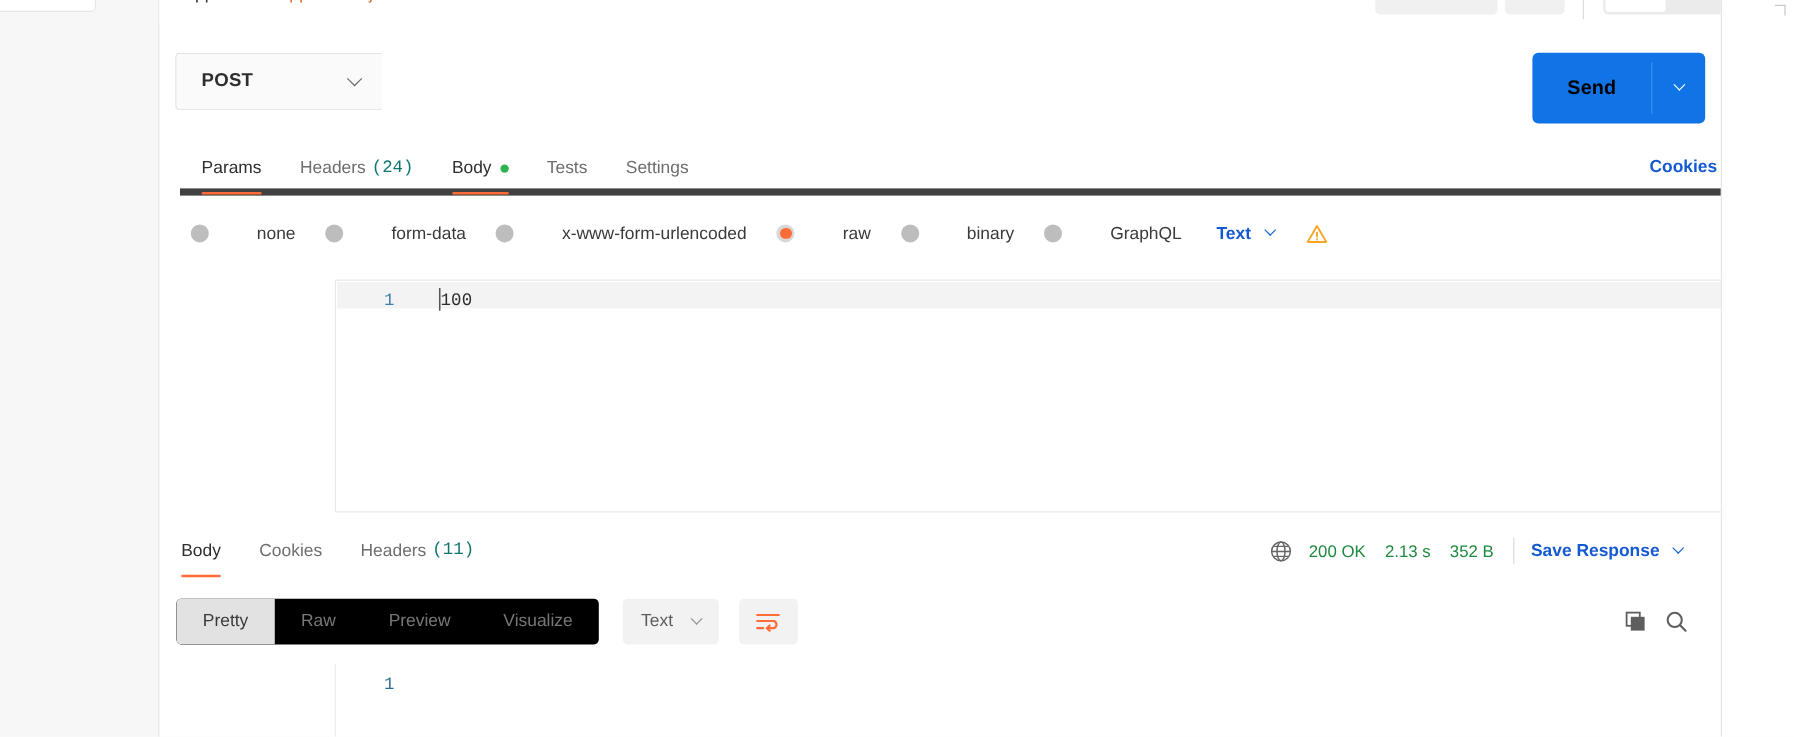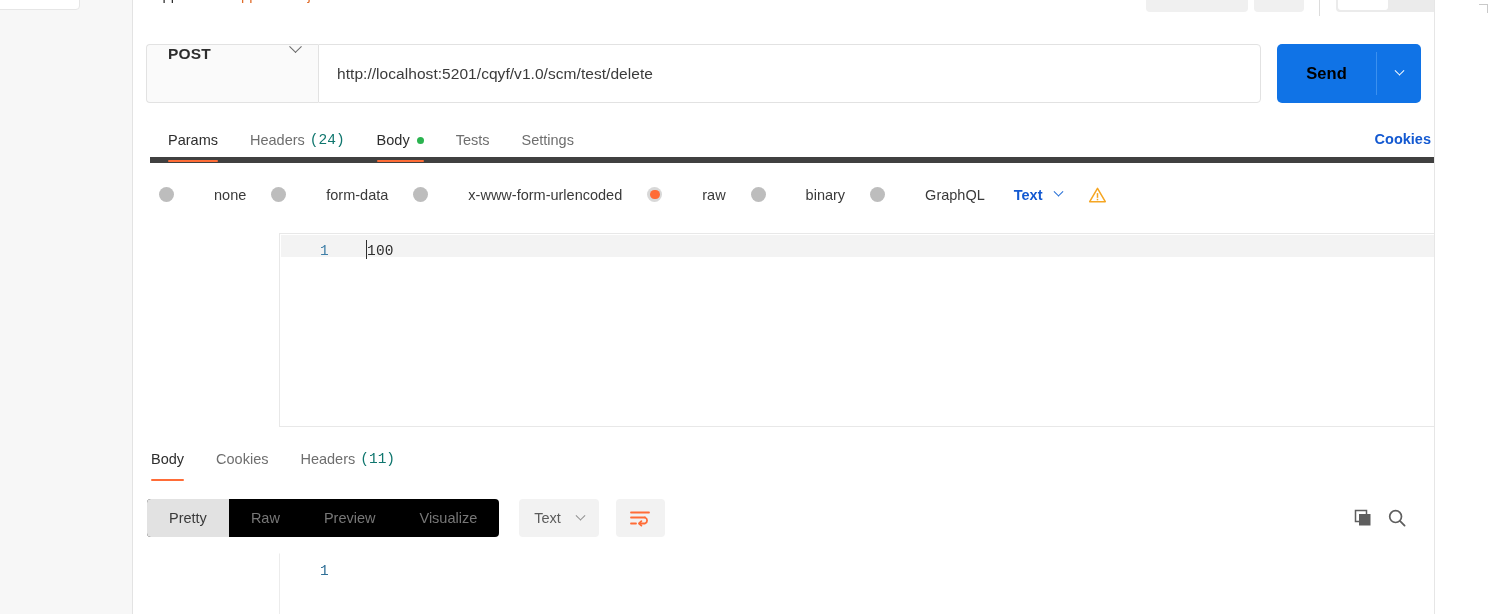--- a/index.html
+++ b/index.html
@@ -123,26 +123,27 @@
 
   
   .urlbar {
     position: absolute;
     left: 13px; top: 44px;
     width: 1275px; height: 60px;
   }
   .method-box {
     position: absolute;
     left: 0; top: 0;
-    width: 172px; height: 59px;
+    width: 172px; height: 48px;
     background: #fafafa;
     border: 1px solid #e2e2e2;
     border-right: none;
     border-radius: 4px 0 0 4px;
     display: flex;
+    align-items: center;
     justify-content: space-between;
     padding: 0 18px 0 21px;
     cursor: pointer;
   }
   .method-label {
     font-size: 15.5px;
     font-weight: 700;
     color: #2e2e2e;
     letter-spacing: .2px;
   }
@@ -509,23 +510,20 @@
         <div class="topcut-pencil">✎</div>
         <div class="topcut-caret">▾</div>
       </div>
     </div>
 
     <div class="urlbar">
       <div class="method-box">
         <div class="method-label">POST</div>
         <span class="chev"></span>
       </div>
-      <div class="url-field">
-        <div class="url-text">http://localhost:5201/cqyf/v1.0/scm/test/delete</div>
-      </div>
       <div class="send-wrap">
         <div class="send-btn">Send</div>
         <div class="send-split"></div>
         <div class="send-caret">
           <span class="chev small white"></span>
         </div>
       </div>
     </div>
 
     <div class="req-tabs">
@@ -602,20 +600,39 @@
       <div class="tabrow">
         <div class="tab active">
           <span>Body</span>
         </div>
         <div class="tab">
           <span>Cookies</span>
         </div>
         <div class="tab">
           <span>Headers</span>
           <span class="count">(11)</span>
+        </div>
+      </div>
+      <div class="resp-status">
+        <div class="globe-icon">
+          <svg width="19" height="19" viewBox="0 0 20 20" aria-hidden="true">
+            <circle cx="10" cy="10" r="8.2" fill="none" stroke="#666" stroke-width="1.3"></circle>
+            <ellipse cx="10" cy="10" rx="3.5" ry="8.2" fill="none" stroke="#666" stroke-width="1.3"></ellipse>
+            <line x1="1.9" y1="10" x2="18.1" y2="10" stroke="#666" stroke-width="1.3"></line>
+            <line x1="3.2" y1="5.6" x2="16.8" y2="5.6" stroke="#666" stroke-width="1.1"></line>
+            <line x1="3.2" y1="14.4" x2="16.8" y2="14.4" stroke="#666" stroke-width="1.1"></line>
+          </svg>
+        </div>
+        <div class="stat ok">200 OK</div>
+        <div class="stat">2.13 s</div>
+        <div class="stat">352 B</div>
+        <div class="stat-div"></div>
+        <div class="save-resp">
+          <span>Save Response</span>
+          <span class="chev small blue"></span>
         </div>
       </div>
     </div>
 
     <div class="resp-toolbar">
       <div class="seg-group">
         <div class="seg active">Pretty</div>
         <div class="seg">Raw</div>
         <div class="seg">Preview</div>
         <div class="seg">Visualize</div>

